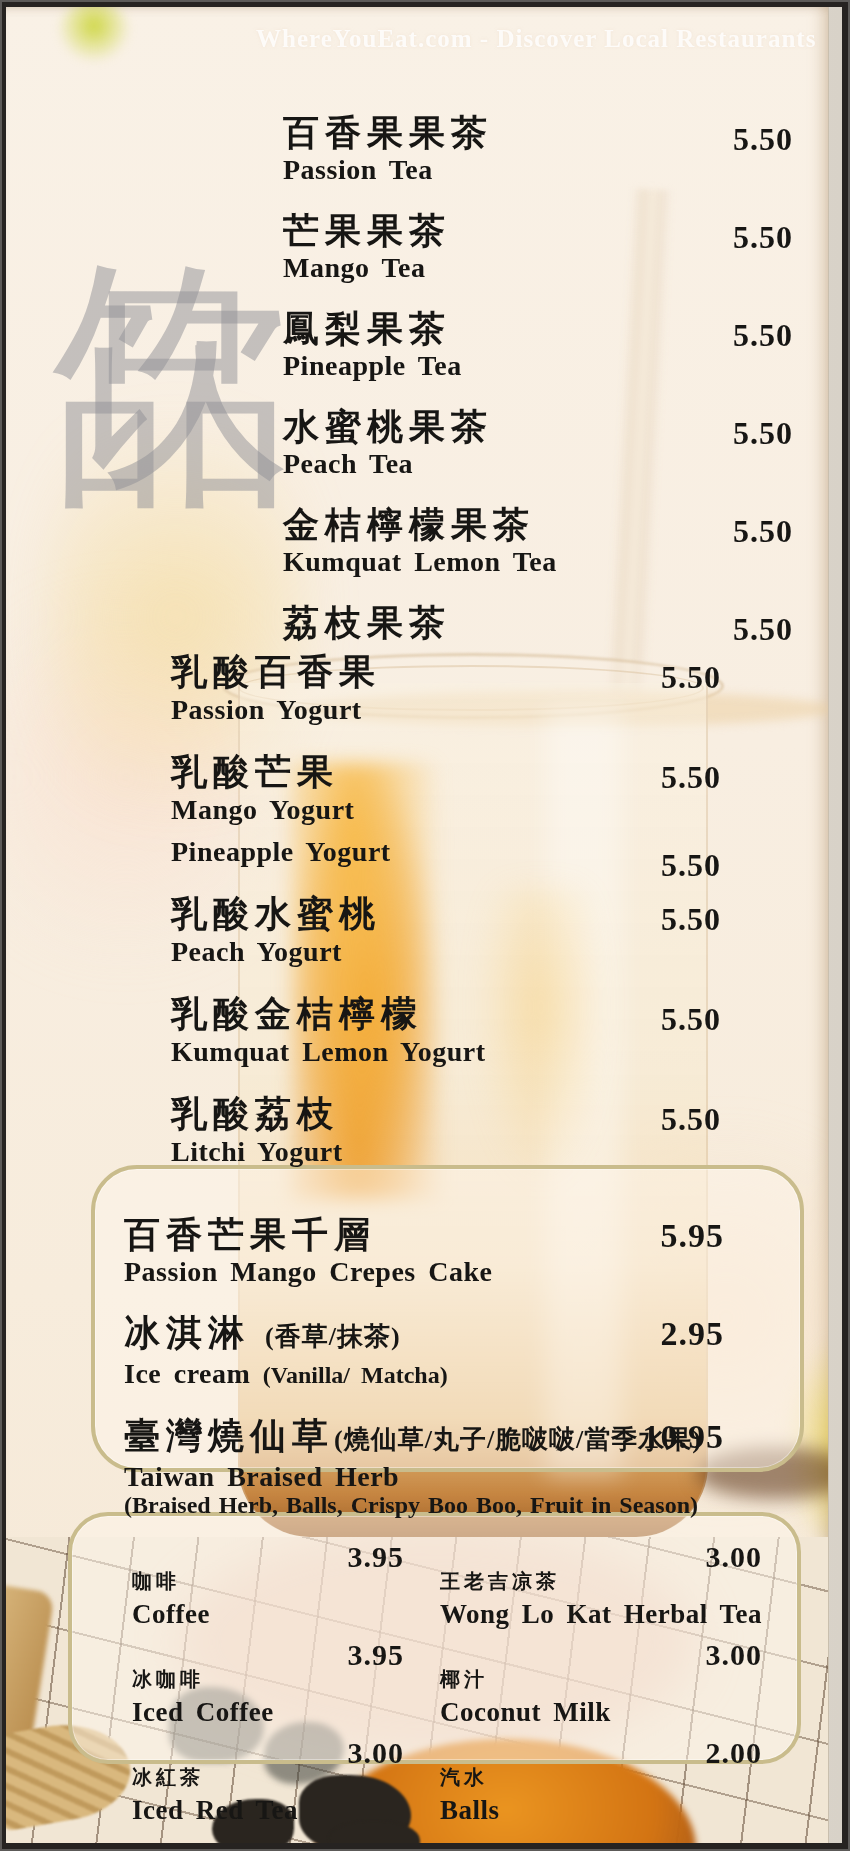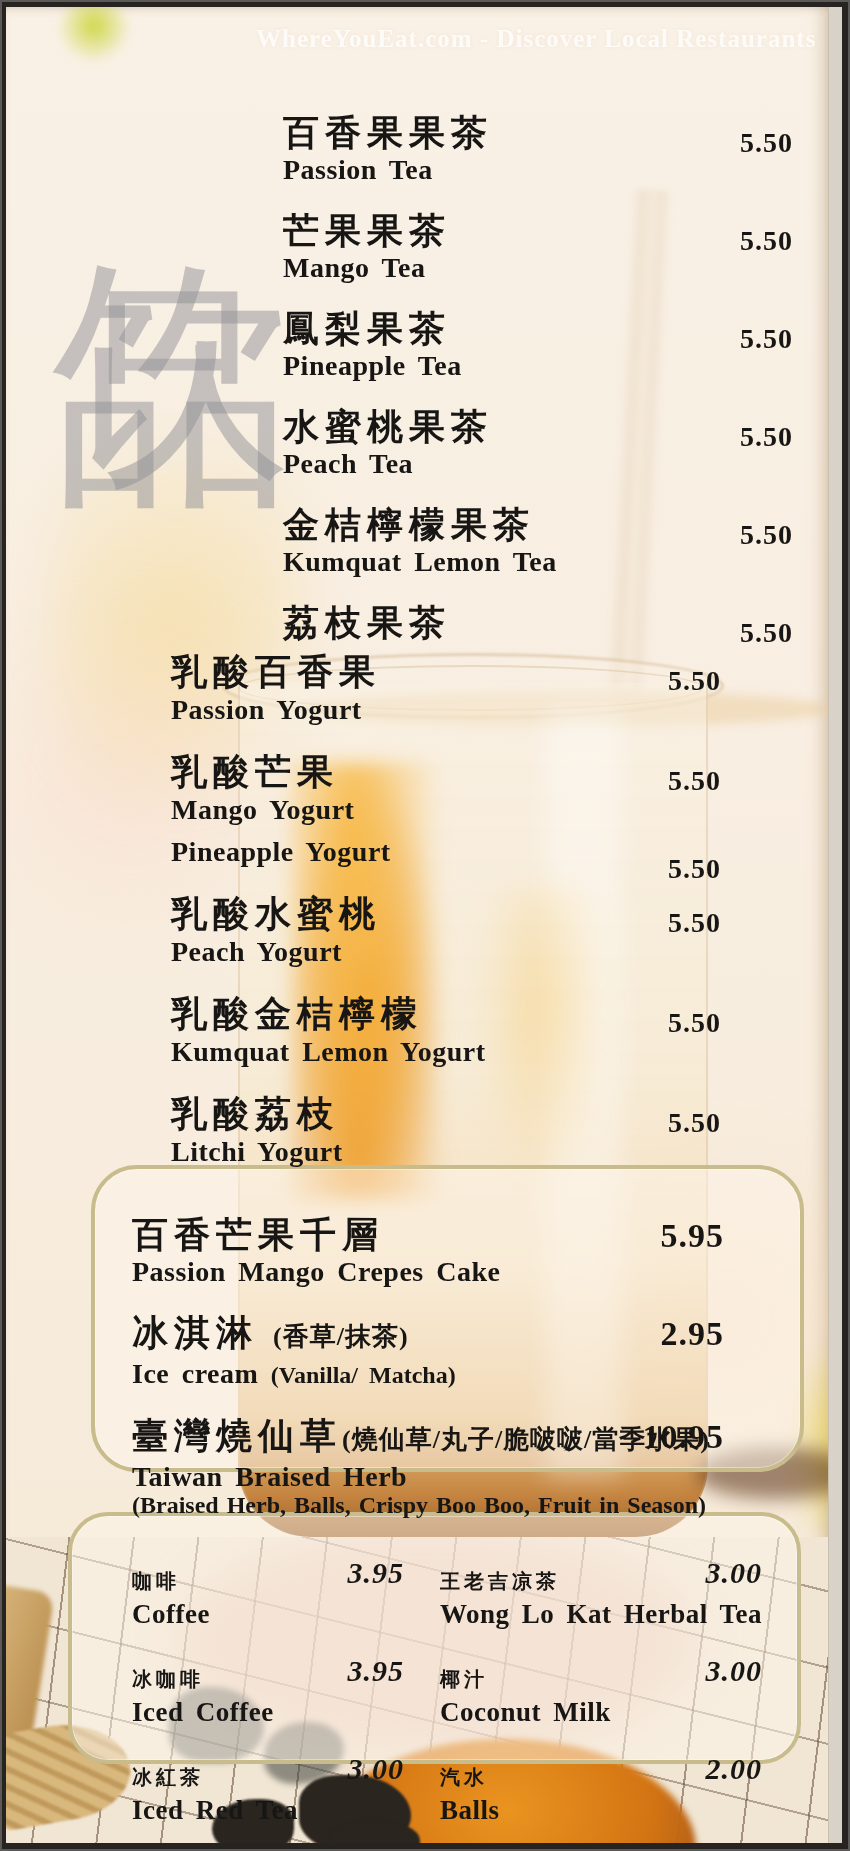--- a/index.html
+++ b/index.html
@@ -59,21 +59,21 @@
   .wood1{position:absolute;left:-34px;top:50px;width:70px;height:170px;transform:rotate(9deg);
      background:linear-gradient(100deg,#dcbb82,#b98d4e);border-radius:18px;filter:blur(2px);}
   .wood2{position:absolute;left:-16px;top:188px;width:140px;height:96px;transform:rotate(-10deg);
      background:repeating-linear-gradient(35deg,#d9b87e 0 10px,#c09a5c 10px 16px);border-radius:16px 55% 45% 16px;filter:blur(1px);}
   .leaf{position:absolute;background:#2a251f;filter:blur(1px);}
   .leaf.shadowy{background:rgba(62,66,60,.55);filter:blur(3px);}
   
   .menu-text{color:#171614;font-weight:bold;}
   .cn-line{font-size:36px;line-height:44px;letter-spacing:6px;white-space:nowrap;margin-top:24px;}
   .en-line{font-size:28px;line-height:30px;letter-spacing:.5px;word-spacing:5px;white-space:nowrap;}
-  .price{position:absolute;right:0;top:16px;font-size:28px;letter-spacing:1px;}
+  .price{position:absolute;right:0;top:10px;font-size:32px;letter-spacing:1px;}
   .sec{position:absolute;z-index:6;}
   .sec .item{position:relative;margin-bottom:11px;}
   .tea-sec{left:277px;top:80px;width:510px;}
   .yog-sec{left:165px;top:618px;width:550px;}
   .yog-sec .cn-line{line-height:46px;}
   .yog-sec .item{margin-bottom:12px;}
   
   .box{position:absolute;border:4px solid #c9bc8c;box-sizing:border-box;z-index:5;
        background:rgba(253,246,236,.5);box-shadow:0 0 0 1px rgba(255,255,255,.4) inset;}
   .box1{left:85px;top:1158px;width:713px;height:307px;border-radius:46px;}
@@ -84,21 +84,21 @@
   .box1-content .en-line{line-height:30px;}
   .cn-note{font-size:26px;letter-spacing:1px;}
   .en-note{font-size:24px;letter-spacing:0;}
   .sub-note{font-size:24px;line-height:26px;letter-spacing:0;word-spacing:2px;white-space:nowrap;}
   .big-price{position:absolute;right:-8px;top:4px;font-size:34px;}
   .box2-grid{position:absolute;left:64px;right:30px;top:28px;display:grid;
        grid-template-columns:272px 1fr;column-gap:36px;row-gap:10px;z-index:6;color:#171614;font-weight:bold;}
   .cell{position:relative;}
   .cell .cn-line{font-size:20px;line-height:34px;letter-spacing:4px;}
   .cell .en-line{font-size:27px;line-height:28px;margin-top:2px;}
-  .cell .price{top:16px;font-size:30px;font-style:italic;}
+  .cell .price{top:0;font-size:30px;}
   
   .wm-text{position:absolute;left:250px;top:18px;z-index:8;font-weight:bold;
      font-size:25px;letter-spacing:1px;color:rgba(255,255,255,.82);white-space:nowrap;
      text-shadow:0 0 3px rgba(240,220,200,.5);}
 </style>
 </head>
 <body>
 
 <div class="root">
   <div class="backdrop"></div>
@@ -191,21 +191,21 @@
         <div class="price">5.50</div>
       </div>
       <div class="item">
         <div class="cn-line">乳酸荔枝</div>
         <div class="en-line">Litchi Yogurt</div>
         <div class="price">5.50</div>
       </div>
     </section>
 
     <div class="box box1"></div>
-    <div class="box1-content" style="top:1182px;left:126px;right:112px;position:absolute;z-index:6;">
+    <div class="box1-content" style="top:1182px;left:118px;right:112px;position:absolute;z-index:6;">
       <div class="item">
         <div class="cn-line">百香芒果千層</div>
         <div class="en-line">Passion Mango Crepes Cake</div>
         <div class="price big-price">5.95</div>
       </div>
       <div class="item">
         <div class="cn-line"><span>冰淇淋</span> <span class="cn-note">(香草/抹茶)</span></div>
         <div class="en-line"><span>Ice cream</span> <span class="en-note">(Vanilla/ Matcha)</span></div>
         <div class="price big-price">2.95</div>
       </div>

